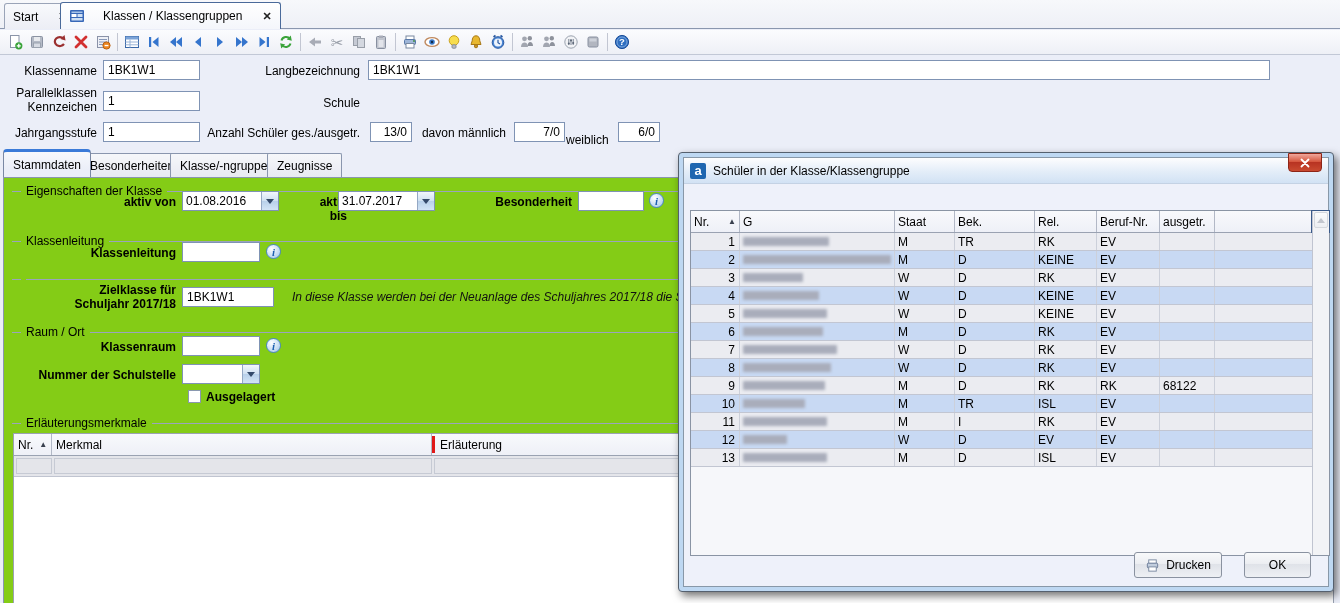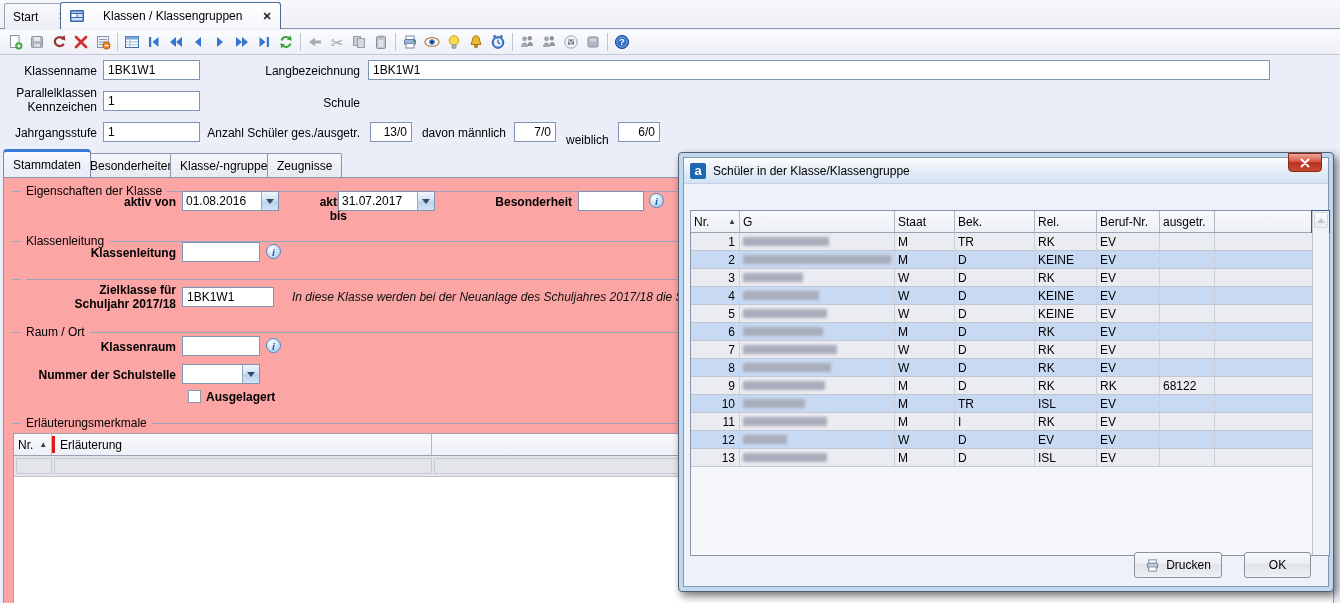--- a/index.html
+++ b/index.html
@@ -40,21 +40,21 @@
   
   .subtabs { position:absolute; left:0; top:148px; width:676px; height:29px; }
   .stab { position:absolute; bottom:0; height:24px; display:flex; align-items:center; padding:0 9px;
     border:1px solid #8a96ae; border-bottom:none; border-radius:2px 2px 0 0;
     background:linear-gradient(#f6f7fa,#e8eaf2); }
   .stab.active { height:28px; background:linear-gradient(#f6f8fc,#ebeef8 70%); border-color:#7a88a4;
     border-top:3px solid #3a7ad8; border-radius:4px 4px 0 0; z-index:3; }
 
   
   .contentpane { position:absolute; left:3px; top:177px; width:1331px; height:426px;
-    background:#fca5a5; border:1px solid #8a96ae; border-bottom:none; }
+    background:#84cc16; border:1px solid #8a96ae; border-bottom:none; }
   .group-header { position:absolute; left:8px; right:4px; height:14px; display:flex; align-items:center; gap:5px; }
   .group-header .dash { width:9px; height:1px; background:#9aa4bc; }
   .group-header .line { flex:1; height:1px; background:#9aa4bc; }
   .group-header .legend { white-space:nowrap; }
   .clabel { position:absolute; text-align:right;font-weight:bold; }
   .cfield { position:absolute; height:20px; background:#fff; border:1px solid #7f93b4; padding:2px 4px; }
   .combo { position:absolute; height:20px; background:#fff; border:1px solid #7f93b4; display:flex; }
   .combo .val { flex:1; padding:2px 3px; overflow:hidden; white-space:nowrap; }
   .dd { width:17px; border-left:1px solid #94a8c4;
     background:linear-gradient(#f2f7fc,#cfe0f2 50%,#b8d0ea 51%,#d2e4f6); display:flex; align-items:center; justify-content:center; }
@@ -332,21 +332,21 @@
     <div class="field" style="left:103px; top:36px; width:97px;">1</div>
 
     <div class="flabel" style="left:240px; top:41px; width:120px;">Schule</div>
 
     <div class="flabel" style="left:0; top:71px; width:97px;">Jahrgangsstufe</div>
     <div class="field" style="left:103px; top:67px; width:97px;">1</div>
 
     <div class="flabel" style="left:200px; top:71px; width:160px;">Anzahl Schüler ges./ausgetr.</div>
     <div class="field num" style="left:370px; top:67px; width:42px;">13/0</div>
     <div class="flabel" style="left:420px; top:71px; width:86px; text-align:right;">davon männlich</div>
-    <div class="field num" style="left:514px; top:67px; width:42px;">7/0</div>
+    <div class="field num" style="left:514px; top:67px; width:51px;">7/0</div>
     <div class="flabel" style="left:566px; top:71px; width:46px; text-align:left;margin-top:7px;">weiblich</div>
     <div class="field num" style="left:618px; top:67px; width:42px;">6/0</div>
 
   </div>
 
   <div class="subtabs">
     <div class="stab active" style="left:3px;">
         <span>Stammdaten</span>
       </div>
     <div class="stab" style="left:80px;">
@@ -420,20 +420,23 @@
     <div class="group-header" style="top:238px;">
       <span class="dash"></span>
         <span class="legend">Erläuterungsmerkmale</span>
         <span class="line"></span>
     </div>
     <div class="erl-table">
       <div class="erl-head">
         <div>
             <span>Nr.</span>
             <span class="sort-tri">▲</span>
+          </div>
+        <div>
+            <span>Merkmal</span>
           </div>
         <div>
             <span class="redbar"></span>
             <span style="padding-left:4px;">Erläuterung</span>
           </div>
       </div>
       <div class="erl-filter">
           <div></div>
           <div></div>
           <div></div>

